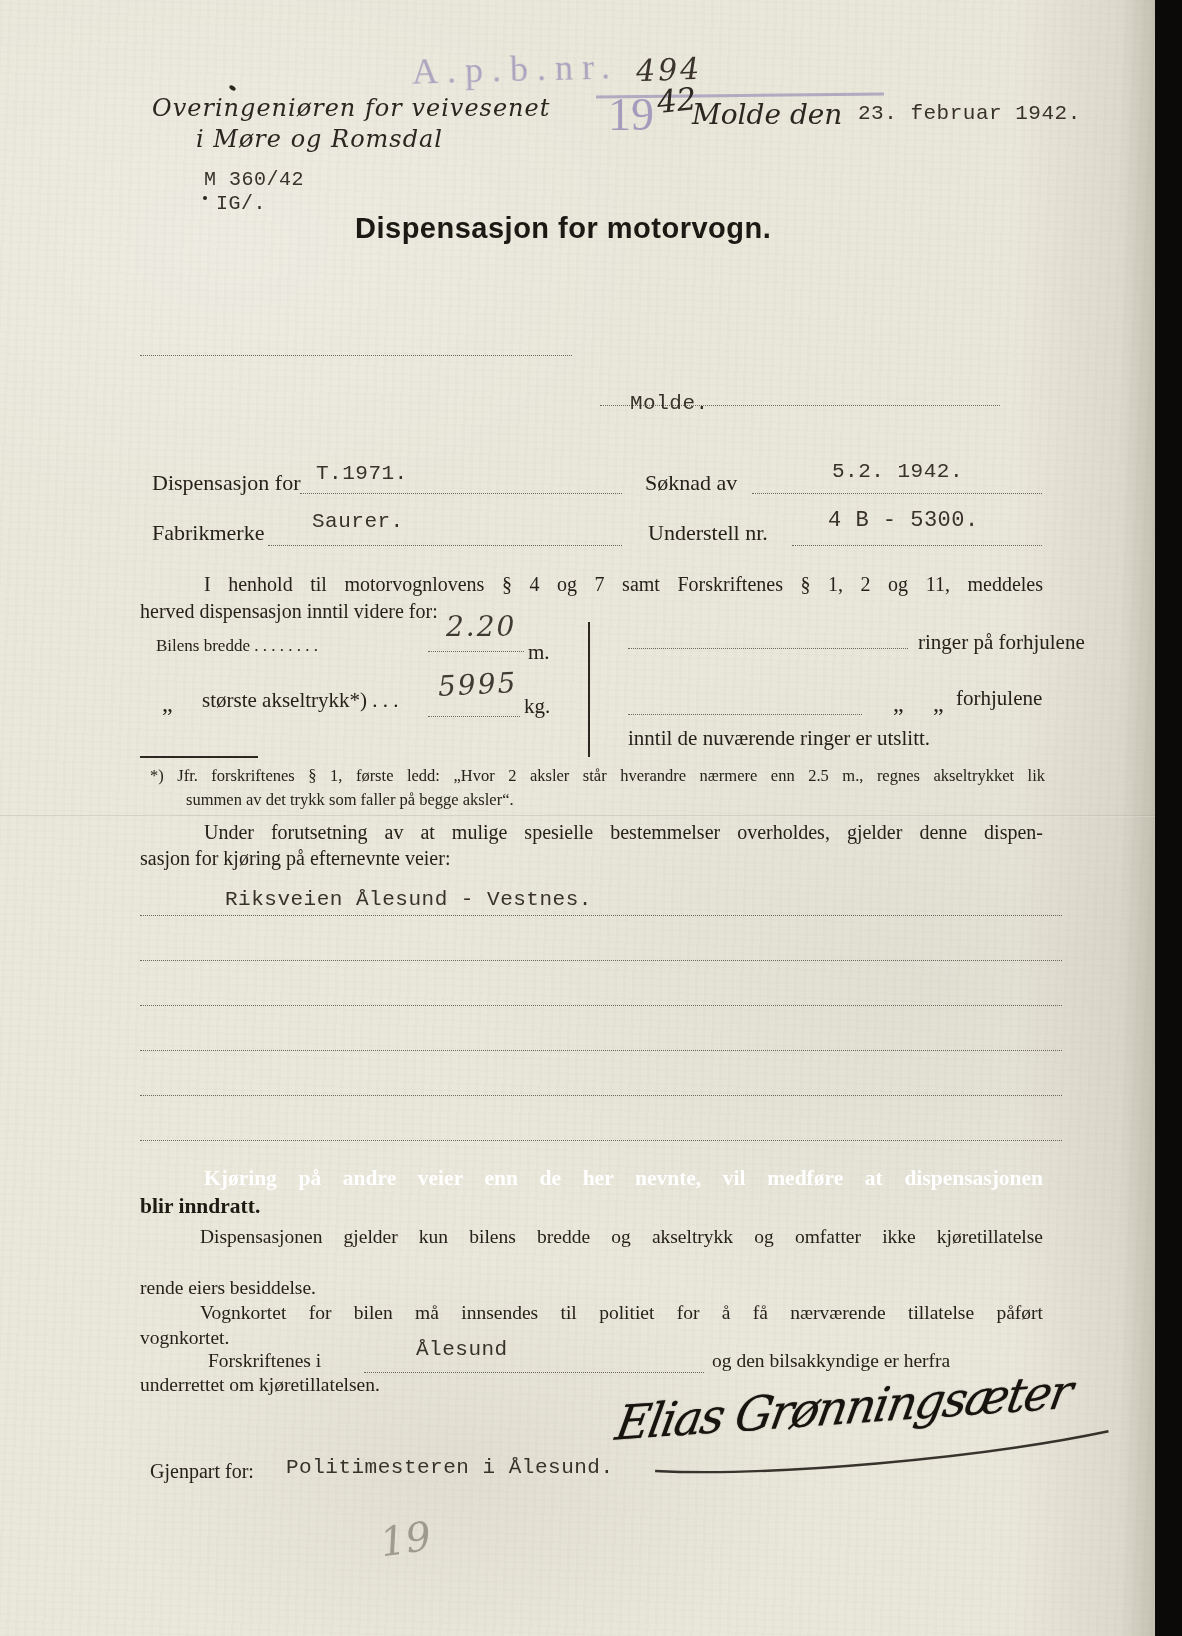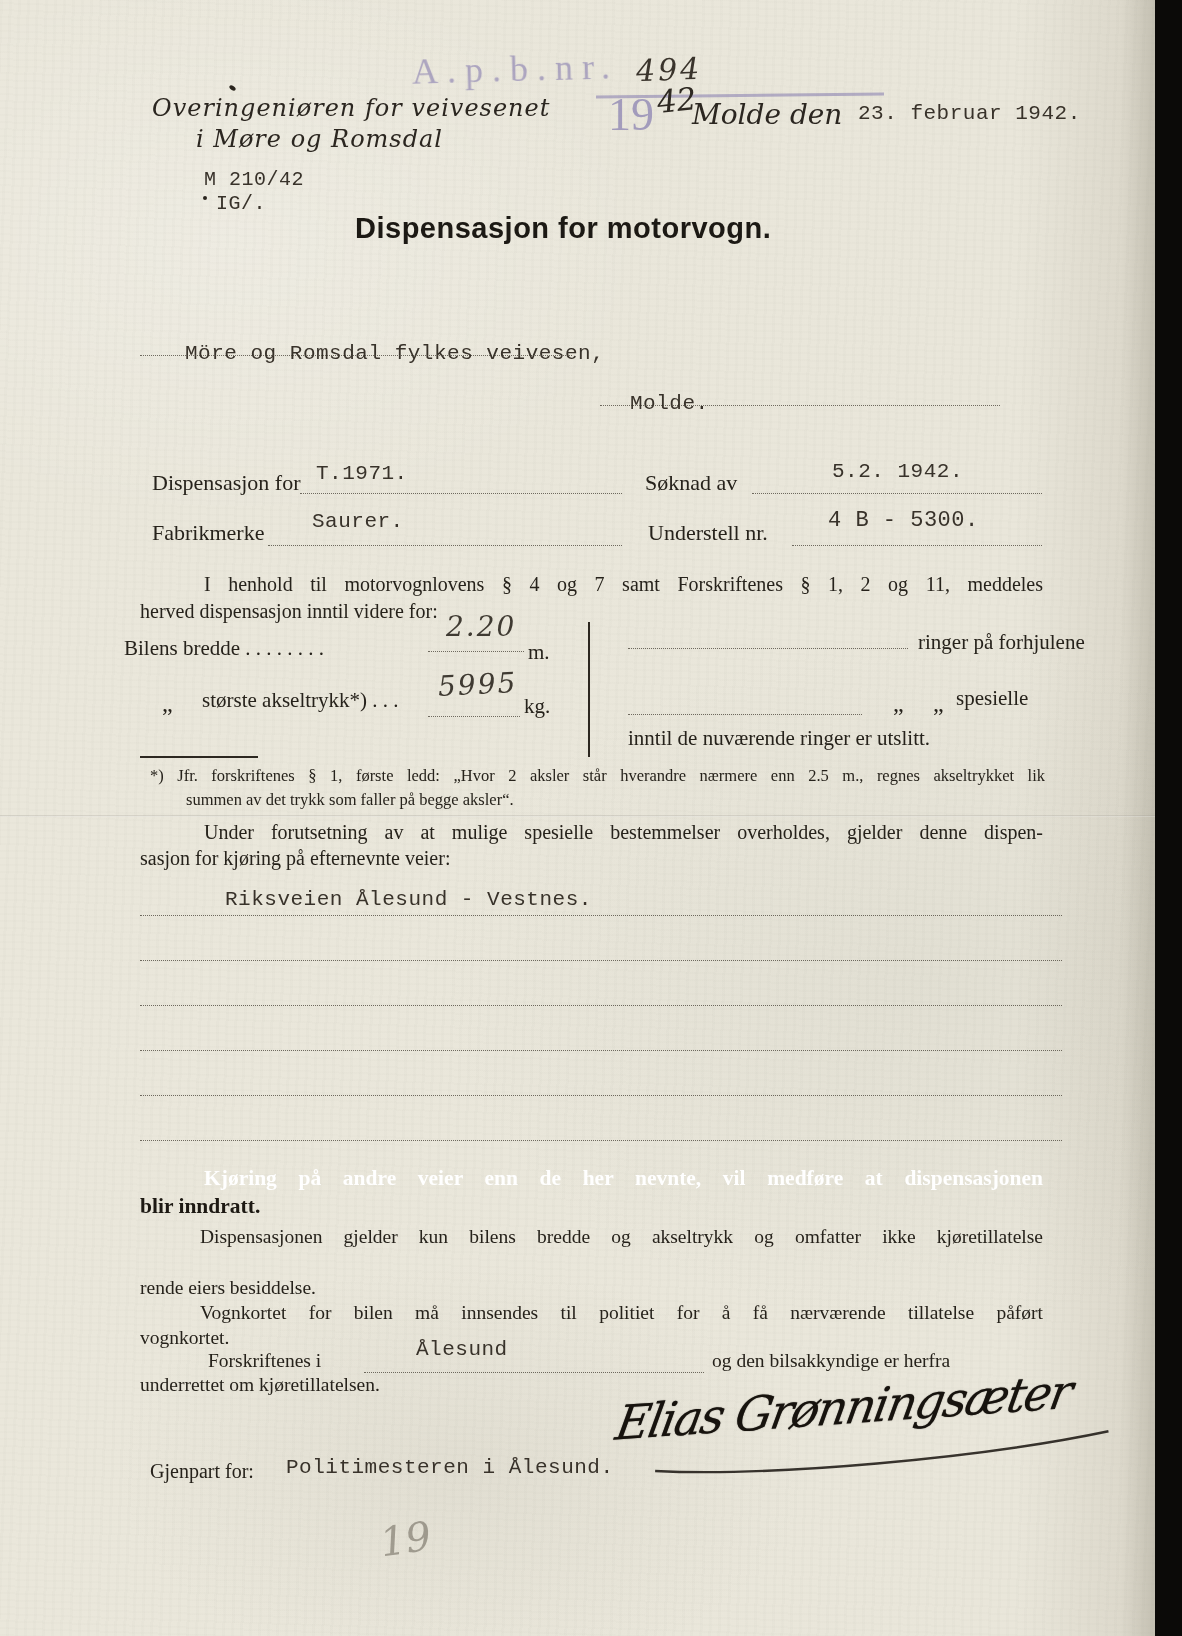--- a/index.html
+++ b/index.html
@@ -39,35 +39,34 @@
 
 <div class="page">
   <div class="paper"></div>
 
   <div class="crease" style="top:815px;"></div>
   <div class="abs ink-dot" style="left:229px;top:86px;width:7px;height:4px;transform:rotate(35deg);"></div>
   <div class="abs ink-dot" style="left:203px;top:196px;width:4px;height:4px;"></div>
 
   <div class="abs script" style="left:152px;top:94px;font-size:24px;letter-spacing:1px;">Overingeniøren for veivesenet</div>
   <div class="abs script" style="left:196px;top:125px;font-size:24px;letter-spacing:1px;">i Møre og Romsdal</div>
-  <div class="abs mono" style="left:204px;top:168px;font-size:20px;">M 210/42</div>
+  <div class="abs mono" style="left:204px;top:168px;font-size:20px;">M 360/42</div>
   <div class="abs mono" style="left:216px;top:192px;font-size:20px;">IG/.</div>
 
   <div class="abs stamp" style="left:412px;top:48px;font-size:36px;letter-spacing:9px;transform:rotate(-1.5deg);">A.p.b.nr.</div>
   <div class="abs" style="left:596px;top:94px;width:288px;height:3px;background:rgba(122,112,170,0.5);transform:rotate(-0.6deg);"></div>
   <div class="abs hand" style="left:636px;top:52px;font-size:30px;color:#3a342c;letter-spacing:3px;transform:rotate(-2deg);">494</div>
   <div class="abs stamp" style="left:608px;top:88px;font-size:46px;filter:blur(0.3px);color:rgba(116,106,168,0.6);">19</div>
   <div class="abs hand" style="left:657px;top:82px;font-size:31px;color:#2e2922;transform:rotate(-6deg);">42</div>
 
   <div class="abs script" style="left:692px;top:98px;font-size:28px;">Molde den</div>
   <div class="abs mono" style="left:858px;top:102px;font-size:21px;">23. februar 1942.</div>
 
   <div class="abs title" style="left:355px;top:212px;font-size:29px;letter-spacing:0.5px;">Dispensasjon for motorvogn.</div>
 
-  <div class="abs mono" style="left:185px;top:342px;font-size:21px;">Möre og Romsdal fylkes veivesen,</div>
   <div class="abs dotted fine" style="left:140px;top:355px;width:432px;"></div>
   <div class="abs mono" style="left:630px;top:392px;font-size:21px;">Molde.</div>
   <div class="abs dotted fine" style="left:600px;top:405px;width:400px;"></div>
 
   <div class="abs serif" style="left:152px;top:470px;font-size:22px;">Dispensasjon for</div>
   <div class="abs mono" style="left:316px;top:462px;font-size:21px;">T.1971.</div>
   <div class="abs dotted fine" style="left:300px;top:493px;width:322px;"></div>
   <div class="abs serif" style="left:645px;top:470px;font-size:22px;">Søknad av</div>
   <div class="abs mono" style="left:832px;top:460px;font-size:21px;">5.2. 1942.</div>
   <div class="abs dotted fine" style="left:752px;top:493px;width:290px;"></div>
@@ -75,39 +74,39 @@
   <div class="abs serif" style="left:152px;top:520px;font-size:22px;">Fabrikmerke</div>
   <div class="abs mono" style="left:312px;top:510px;font-size:21px;">Saurer.</div>
   <div class="abs dotted fine" style="left:268px;top:545px;width:354px;"></div>
   <div class="abs serif" style="left:648px;top:520px;font-size:22px;">Understell  nr.</div>
   <div class="abs mono" style="left:828px;top:508px;font-size:22px;">4 B - 5300.</div>
   <div class="abs dotted fine" style="left:792px;top:545px;width:250px;"></div>
 
   <div class="abs serif just" style="left:140px;top:573px;width:903px;font-size:20px;padding-left:0;text-indent:64px;">I  henhold  til  motorvognlovens  § 4  og  7  samt  Forskriftenes  § 1, 2  og  11,  meddeles</div>
   <div class="abs serif" style="left:140px;top:600px;width:903px;font-size:20px;">herved dispensasjon inntil videre for:</div>
 
-  <div class="abs serif" style="left:124px;top:636px;font-size:21px;">Bilens  bredde  .  .  .  .  .  .  .  .</div>
+  <div class="abs serif" style="left:156px;top:636px;font-size:17px;">Bilens  bredde  .  .  .  .  .  .  .  .</div>
   <div class="abs hand" style="left:446px;top:610px;font-size:28px;letter-spacing:2px;color:#3f3a32;">2.20</div>
   <div class="abs dotted fine" style="left:428px;top:651px;width:96px;"></div>
   <div class="abs serif" style="left:528px;top:640px;font-size:21px;">m.</div>
 
   <div class="abs serif" style="left:162px;top:690px;font-size:24px;">„</div>
   <div class="abs serif" style="left:202px;top:688px;font-size:21px;">største  akseltrykk*)  .  .  .</div>
   <div class="abs hand" style="left:438px;top:668px;font-size:28px;letter-spacing:2px;color:#3f3a32;transform:rotate(-3deg);">5995</div>
   <div class="abs dotted fine" style="left:428px;top:716px;width:92px;"></div>
   <div class="abs serif" style="left:524px;top:694px;font-size:21px;">kg.</div>
 
   <div class="abs" style="left:588px;top:622px;width:2px;height:135px;background:#2c2720;"></div>
 
   <div class="abs dotted fine" style="left:628px;top:648px;width:280px;"></div>
   <div class="abs serif" style="left:918px;top:630px;font-size:21px;">ringer  på  forhjulene</div>
   <div class="abs dotted fine" style="left:628px;top:714px;width:234px;"></div>
   <div class="abs serif" style="left:893px;top:690px;font-size:24px;">„</div>
   <div class="abs serif" style="left:933px;top:690px;font-size:24px;">„</div>
-  <div class="abs serif" style="left:956px;top:686px;font-size:21px;">spesielle</div>
+  <div class="abs serif" style="left:956px;top:686px;font-size:21px;">forhjulene</div>
   <div class="abs serif" style="left:628px;top:726px;font-size:21px;">inntil  de  nuværende  ringer  er  utslitt.</div>
 
   <div class="abs" style="left:140px;top:756px;width:118px;height:2px;background:#2c2720;"></div>
   <div class="abs serif just" style="left:150px;top:766px;width:895px;font-size:16.5px;">*) Jfr.  forskriftenes  § 1,  første  ledd:  „Hvor  2 aksler  står  hverandre  nærmere  enn  2.5  m.,  regnes  akseltrykket  lik</div>
   <div class="abs serif" style="left:186px;top:790px;font-size:16.5px;">summen av det trykk som faller på begge aksler“.</div>
 
   <div class="abs serif" style="left:140px;top:847px;width:903px;font-size:20px;">sasjon for kjøring på efternevnte veier:</div>
   <div class="abs serif just" style="left:140px;top:821px;width:903px;font-size:20px;text-indent:64px;">Under forutsetning av at mulige spesielle bestemmelser overholdes, gjelder denne dispen-</div>
 
   <div class="abs mono" style="left:225px;top:888px;font-size:21px;">Riksveien Ålesund - Vestnes.</div>

